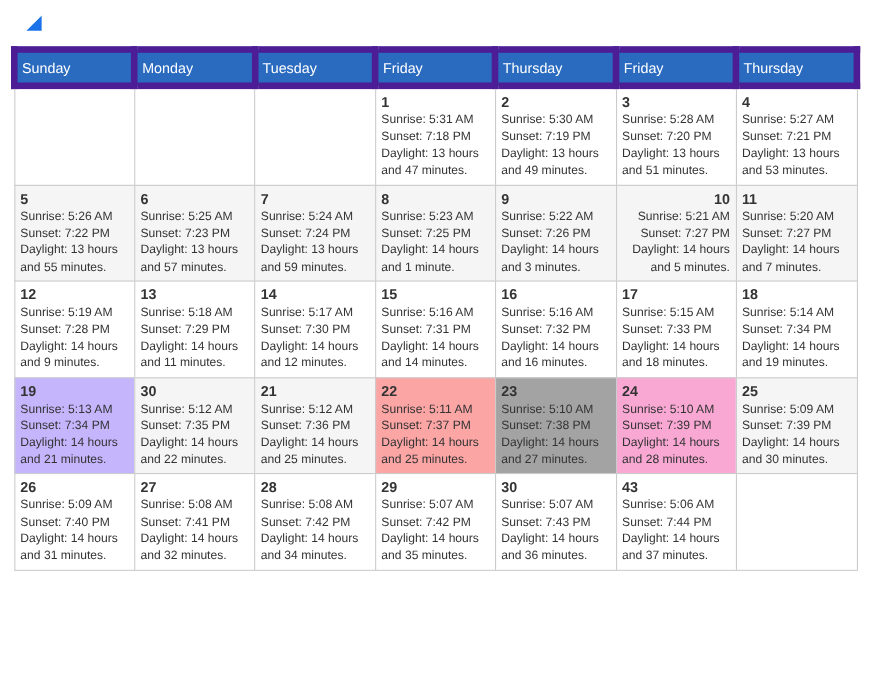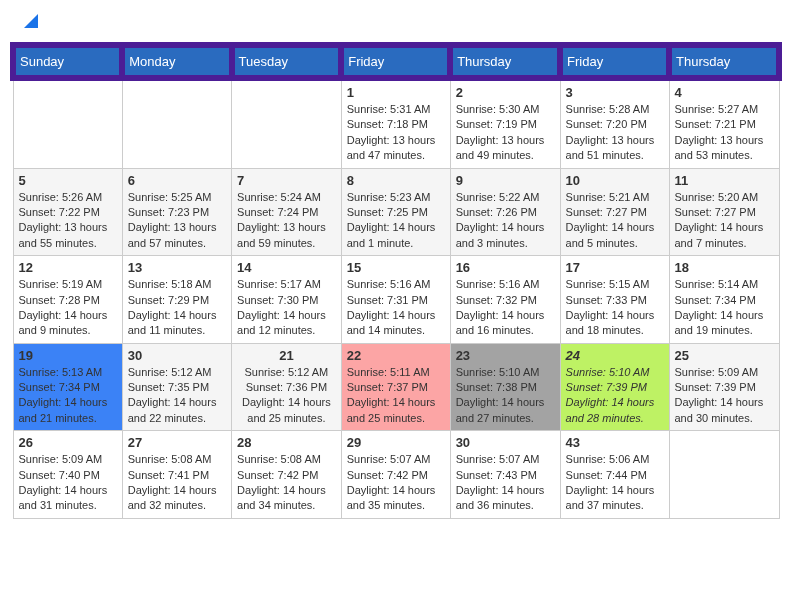--- a/index.html
+++ b/index.html
@@ -153,21 +153,21 @@
           <div class="day-info">Sunrise: 5:24 AM<br>Sunset: 7:24 PM<br>Daylight: 13 hours<br>and 59 minutes.</div>
         </td>
         <td style="background: rgb(245, 245, 245);">
           <span class="day-number">8</span>
           <div class="day-info">Sunrise: 5:23 AM<br>Sunset: 7:25 PM<br>Daylight: 14 hours<br>and 1 minute.</div>
         </td>
         <td style="background: rgb(245, 245, 245);">
           <span class="day-number">9</span>
           <div class="day-info">Sunrise: 5:22 AM<br>Sunset: 7:26 PM<br>Daylight: 14 hours<br>and 3 minutes.</div>
         </td>
-        <td style="background: rgb(245, 245, 245);">
+        <td style="background: rgb(245, 245, 245); text-align: right;">
           <span class="day-number">10</span>
           <div class="day-info">Sunrise: 5:21 AM<br>Sunset: 7:27 PM<br>Daylight: 14 hours<br>and 5 minutes.</div>
         </td>
         <td style="background: rgb(245, 245, 245);">
           <span class="day-number">11</span>
           <div class="day-info">Sunrise: 5:20 AM<br>Sunset: 7:27 PM<br>Daylight: 14 hours<br>and 7 minutes.</div>
         </td>
       </tr>
       <tr>
         <td>
@@ -193,41 +193,41 @@
         <td>
           <span class="day-number">17</span>
           <div class="day-info">Sunrise: 5:15 AM<br>Sunset: 7:33 PM<br>Daylight: 14 hours<br>and 18 minutes.</div>
         </td>
         <td>
           <span class="day-number">18</span>
           <div class="day-info">Sunrise: 5:14 AM<br>Sunset: 7:34 PM<br>Daylight: 14 hours<br>and 19 minutes.</div>
         </td>
       </tr>
       <tr>
-        <td style="background: #3b82f6; margin-left: 44px;">
+        <td style="background: #c4b5fd; margin-left: 44px;">
           <span class="day-number">19</span>
           <div class="day-info">Sunrise: 5:13 AM<br>Sunset: 7:34 PM<br>Daylight: 14 hours<br>and 21 minutes.</div>
         </td>
         <td style="background: rgb(245, 245, 245);">
           <span class="day-number">30</span>
           <div class="day-info">Sunrise: 5:12 AM<br>Sunset: 7:35 PM<br>Daylight: 14 hours<br>and 22 minutes.</div>
         </td>
-        <td style="background: rgb(245, 245, 245); text-align: center;">
+        <td style="background: rgb(245, 245, 245);">
           <span class="day-number">21</span>
           <div class="day-info">Sunrise: 5:12 AM<br>Sunset: 7:36 PM<br>Daylight: 14 hours<br>and 25 minutes.</div>
         </td>
         <td style="background: #fca5a5;">
           <span class="day-number">22</span>
           <div class="day-info">Sunrise: 5:11 AM<br>Sunset: 7:37 PM<br>Daylight: 14 hours<br>and 25 minutes.</div>
         </td>
         <td style="background: #a3a3a3;">
           <span class="day-number">23</span>
           <div class="day-info">Sunrise: 5:10 AM<br>Sunset: 7:38 PM<br>Daylight: 14 hours<br>and 27 minutes.</div>
         </td>
-        <td style="background: #bef264; font-style: italic;">
+        <td style="background: #f9a8d4;">
           <span class="day-number">24</span>
           <div class="day-info">Sunrise: 5:10 AM<br>Sunset: 7:39 PM<br>Daylight: 14 hours<br>and 28 minutes.</div>
         </td>
         <td style="background: rgb(245, 245, 245); margin-top: 38px;">
           <span class="day-number">25</span>
           <div class="day-info">Sunrise: 5:09 AM<br>Sunset: 7:39 PM<br>Daylight: 14 hours<br>and 30 minutes.</div>
         </td>
       </tr>
       <tr>
         <td>

